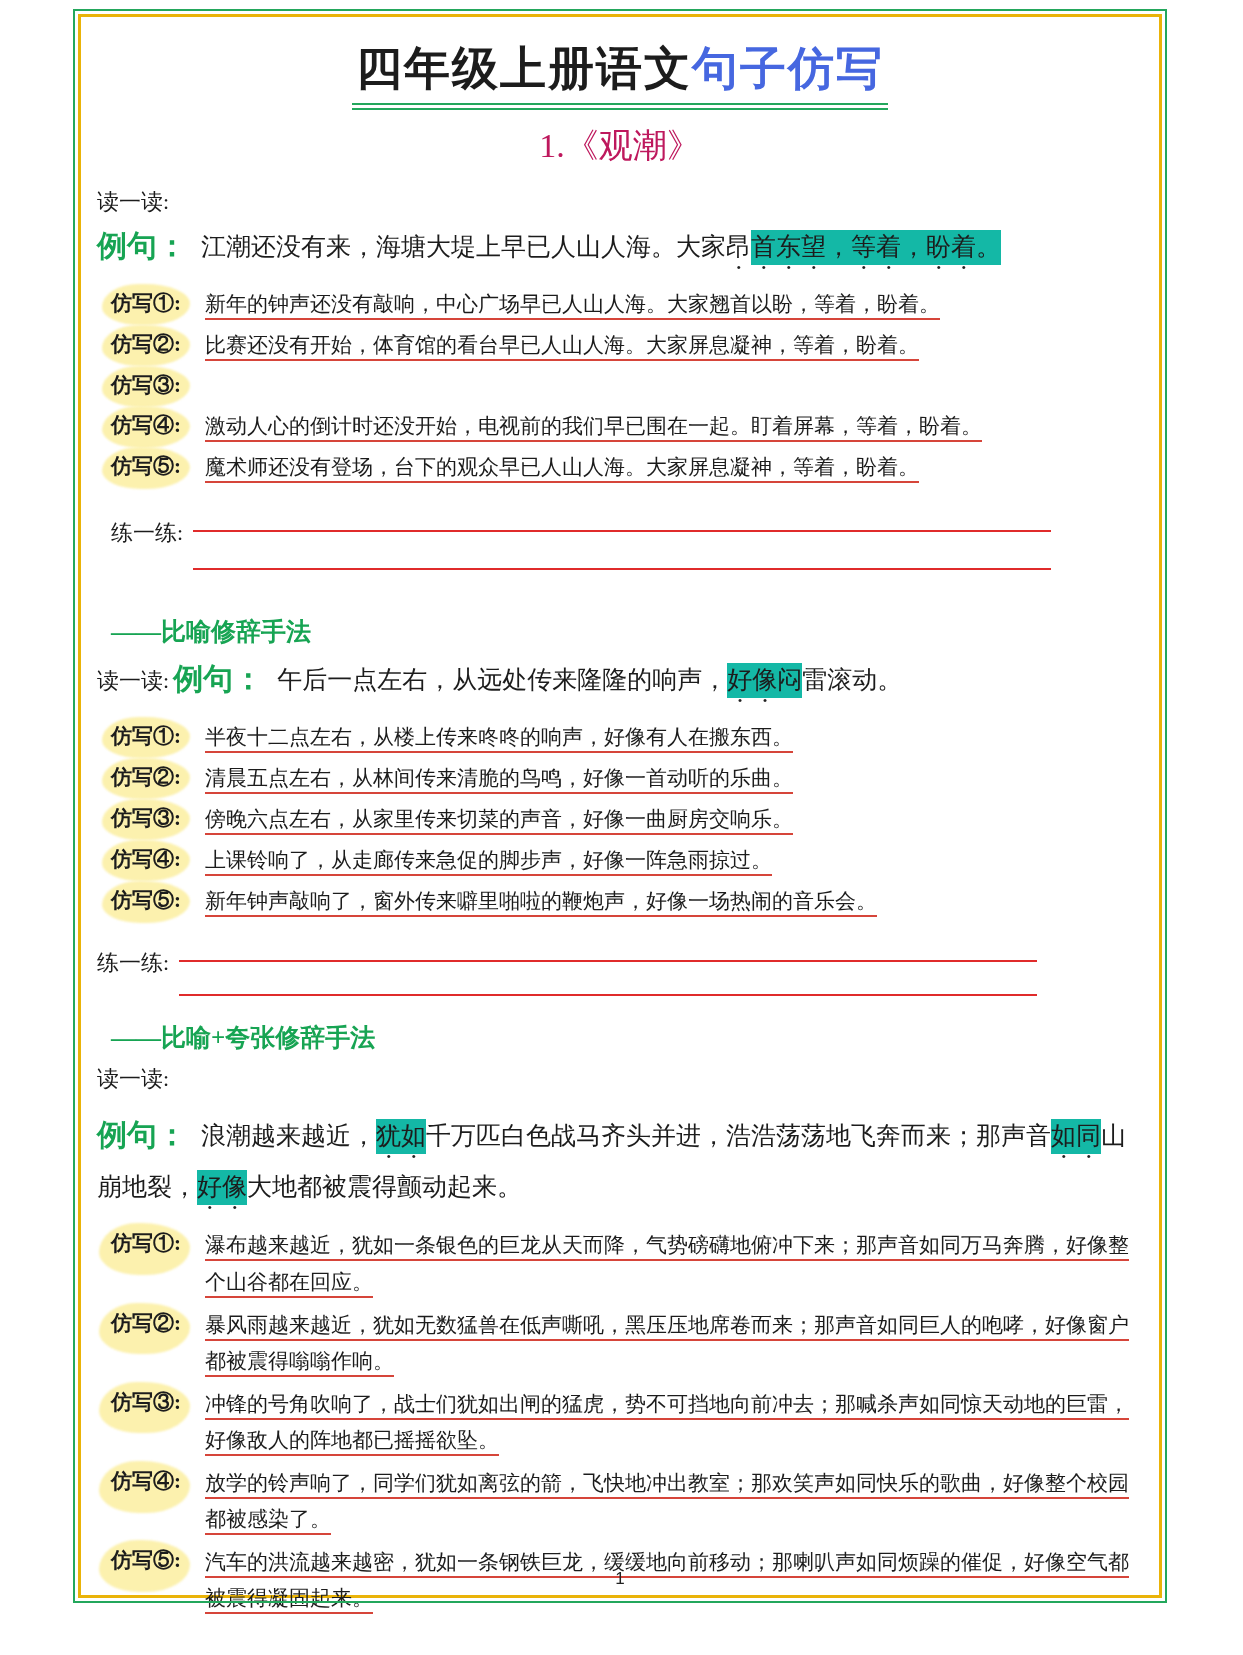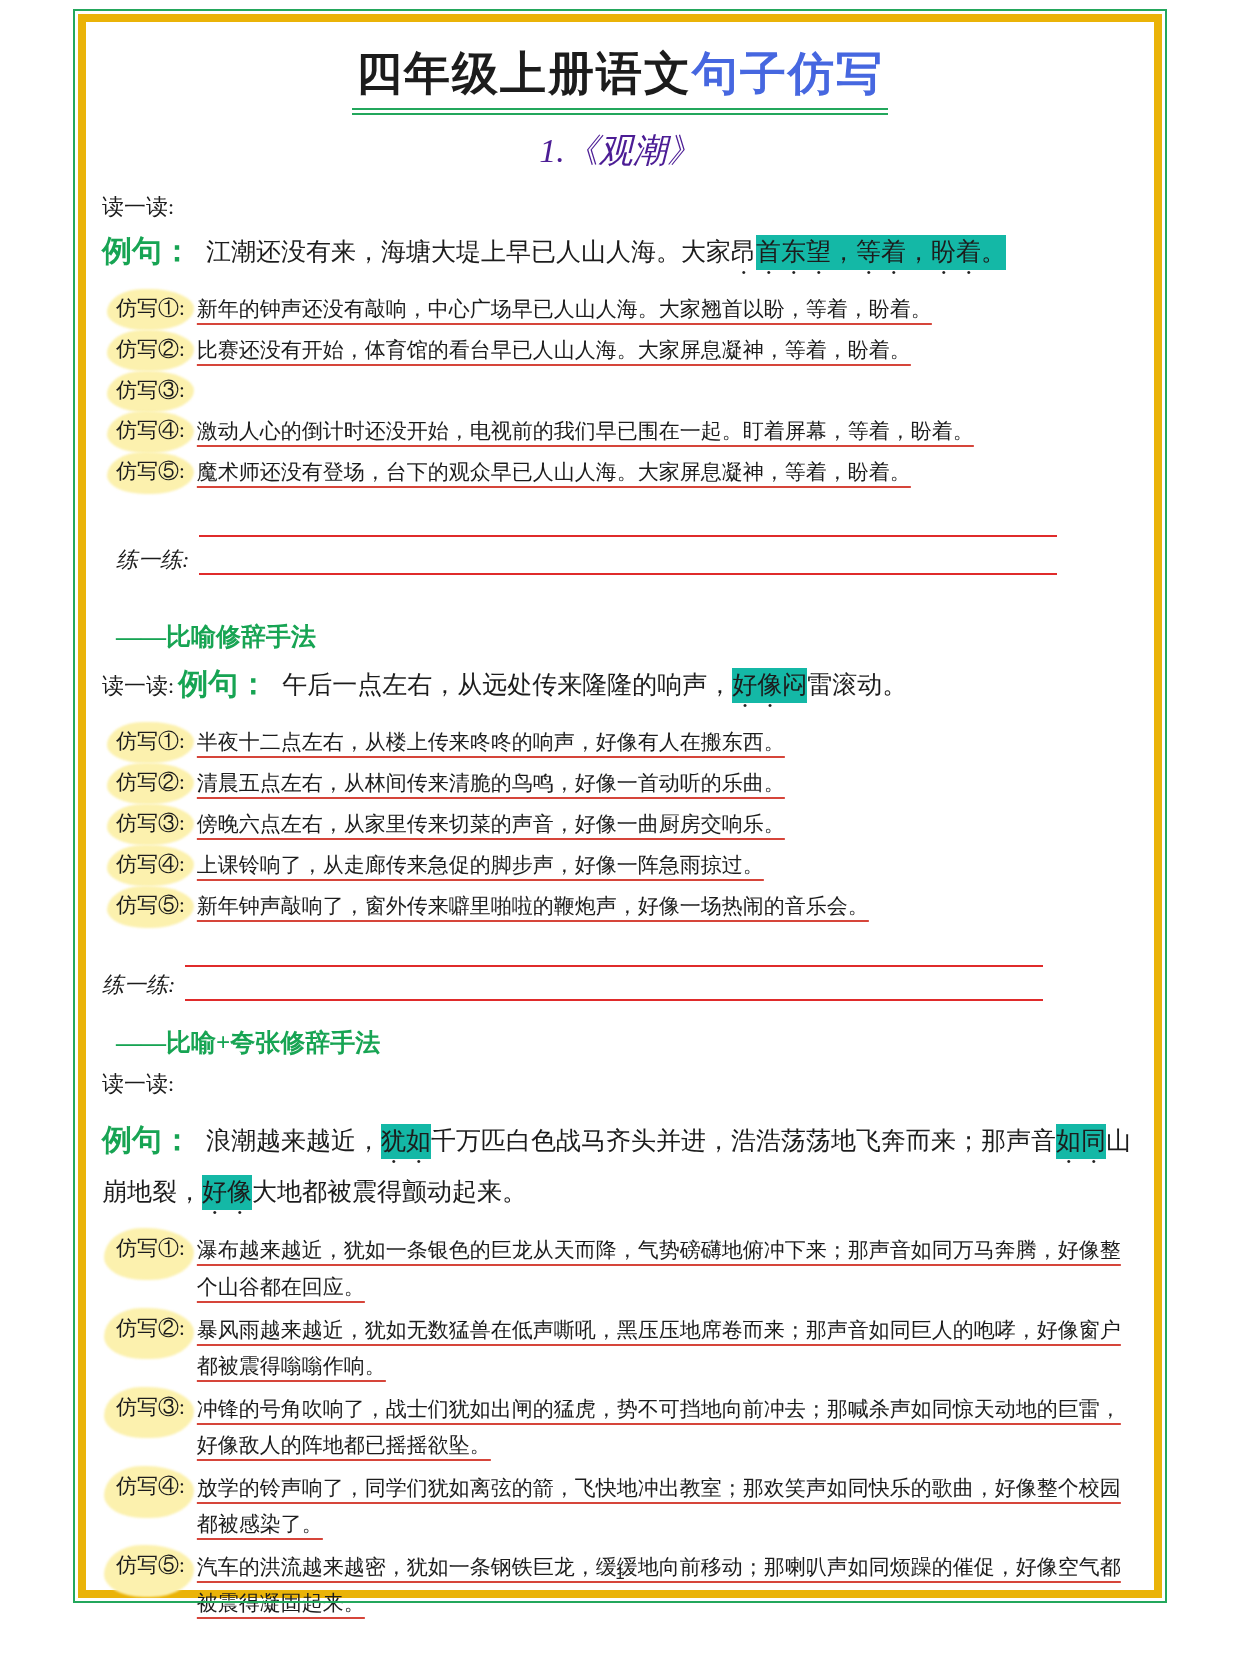--- a/index.html
+++ b/index.html
@@ -6,38 +6,38 @@
   .page{
     position:relative;
     width:1243px;height:1655px;
     background:#fff;
     font-family:"Liberation Serif","DejaVu Serif",serif;
     color:#1c1c1c;
     overflow:hidden;
   }
   .sheet{
     position:absolute;left:78px;top:14px;width:1084px;height:1584px;
-    border:8px solid #eab308;
+    border:3px solid #eab308;
     outline:2px solid #23a75c;
     outline-offset:3px;
     box-sizing:border-box;
     padding:20px 16px 0 16px;
   }
   
   .title-wrap{text-align:center;margin-top:6px;}
   .doc-title{
     display:inline-block;
     font-size:46px;font-weight:bold;letter-spacing:2px;
     border-bottom:7px double #23a75c;
     padding:0 4px 7px 4px;line-height:1.15;
   }
   .t-blue{color:#4667e0;}
   .lesson-title{
-    text-align:center;color:#4c1d95;font-size:34px;
-    margin-top:16px;line-height:1.2;font-style:italic;
+    text-align:center;color:#be185d;font-size:34px;
+    margin-top:16px;line-height:1.2;
   }
   
   .sec-heading{
     color:#17a453;font-weight:bold;font-size:25px;
     margin:0 0 0 14px;line-height:1.3;
   }
   .read-label{font-size:22px;line-height:1.5;}
   .ex-label{
     color:#17a453;font-size:30px;font-weight:bold;
     margin-right:14px;vertical-align:-1px;
@@ -48,41 +48,41 @@
     -webkit-text-emphasis:filled dot #222;
     -webkit-text-emphasis-position:under left;
     text-emphasis:filled dot #222;
     text-emphasis-position:under left;
   }
   
   .imit-block{margin-top:12px;}
   .imit-row{display:flex;align-items:flex-start;margin:0 0 7px 14px;}
   .imit-label{
     position:relative;z-index:0;
-    font-size:21px;font-weight:normal;white-space:nowrap;
-    margin-right:12px;line-height:1.6;
+    font-size:21px;font-weight:bold;white-space:nowrap;
+    margin-right:24px;line-height:1.6;
   }
   .imit-label::before{
     content:"";position:absolute;z-index:-1;
     inset:-3px -9px -5px -9px;
     background:#fcf1ae;
     border-radius:48% 60% 55% 50% / 65% 55% 60% 50%;
     filter:blur(1px);
   }
   .sec3 .imit-label::before{inset:-4px -9px -14px -12px;}
   .imit-text{
     font-size:21px;line-height:1.62;
     text-decoration:underline;
     text-decoration-color:#d6453a;
     text-decoration-thickness:2px;
     text-underline-offset:7px;
   }
   .sec3 .imit-text{line-height:1.72;}
   
-  .practice{display:flex;align-items:flex-end;margin-top:10px;font-style:italic;}
+  .practice{display:flex;align-items:center;margin-top:10px;}
   .practice-label{font-size:22px;white-space:nowrap;margin:2px 10px 0 14px;line-height:1.4;}
   .blanks{flex:1;max-width:858px;}
   .blank-line{height:36px;border-bottom:2px solid #e02b2b;}
   .blank-line + .blank-line{height:36px;}
   .sec2 .blank-line{height:32px;}
   .sec2 .practice-label{margin-left:0;}
   
   .sec1{margin-top:18px;}
   .sec2{margin-top:46px;}
   .sec3{margin-top:26px;}

